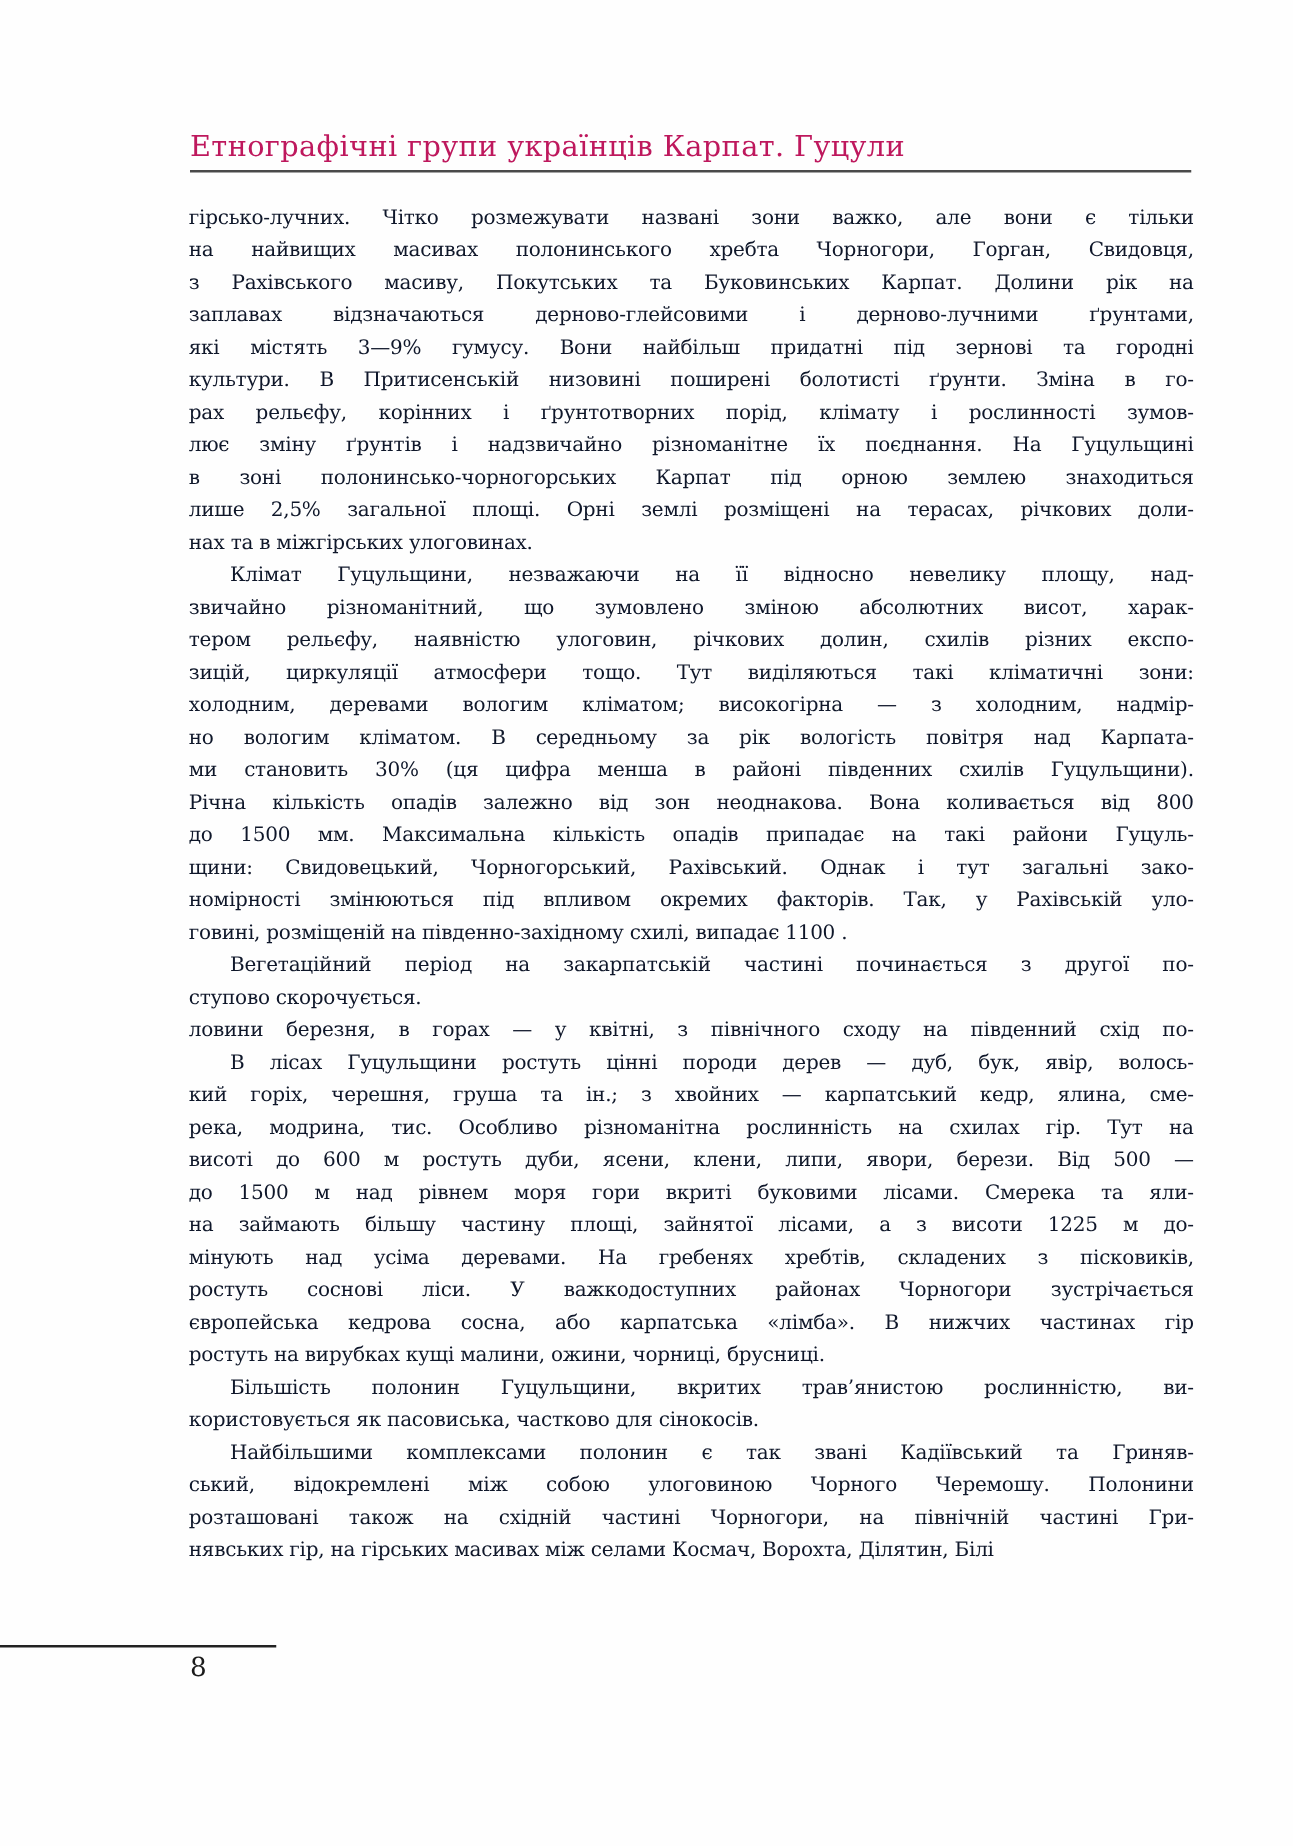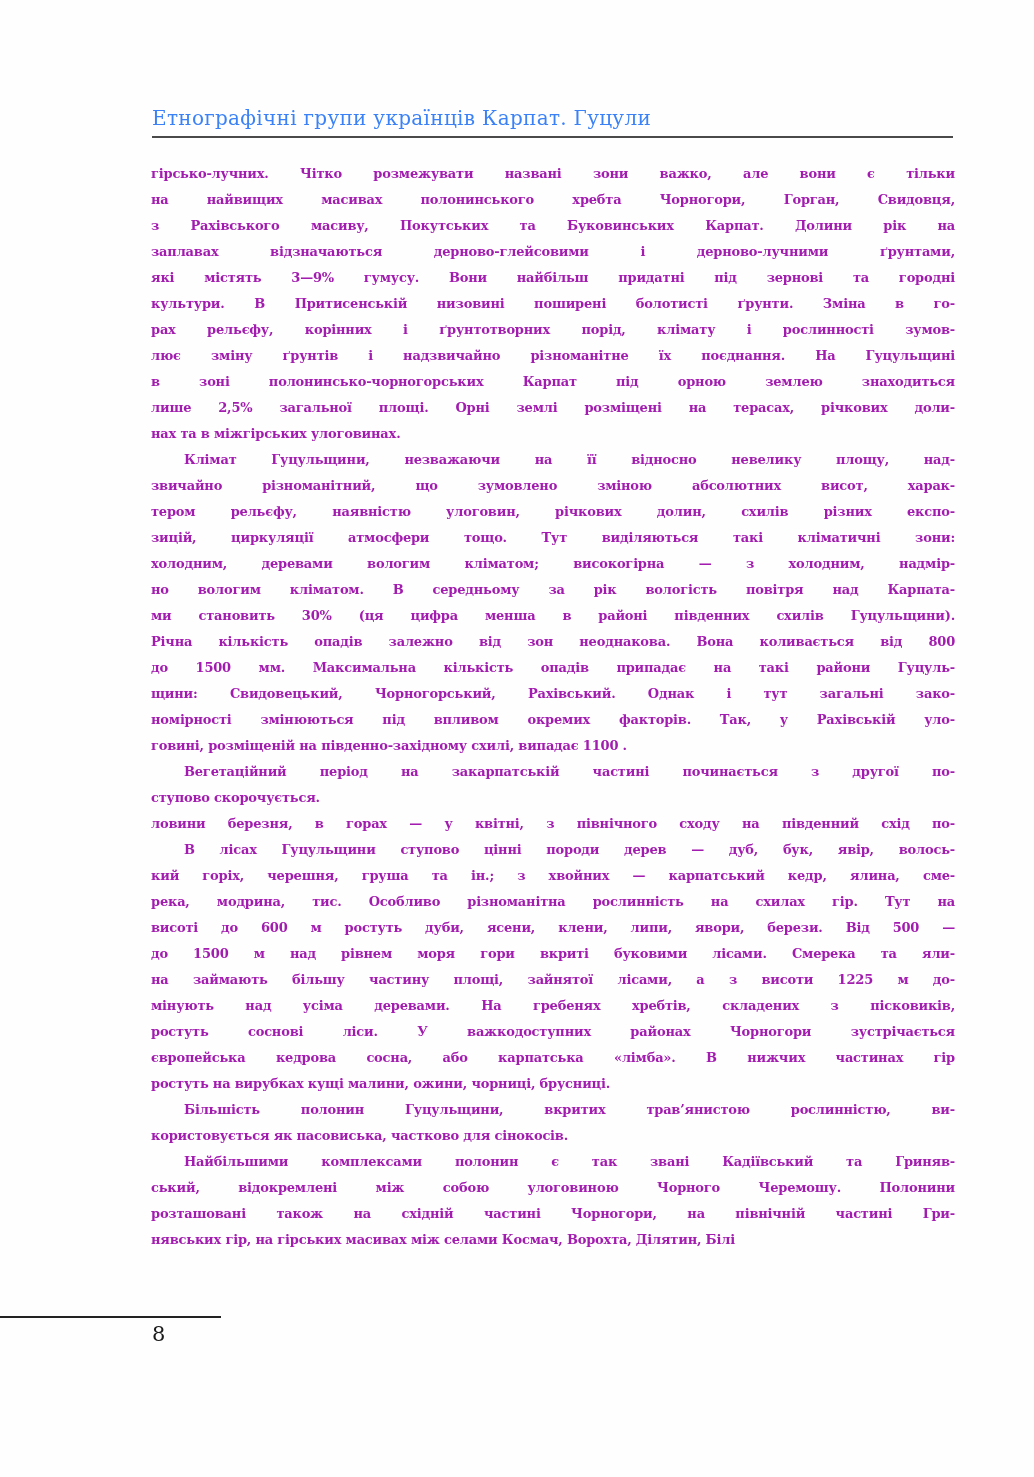--- a/index.html
+++ b/index.html
@@ -14,43 +14,42 @@
     background: #fefefe;
     overflow: hidden;
     font-family: "DejaVu Serif", "Liberation Serif", serif;
     color: #1b1b1b;
   }
   .header-title {
     position: absolute;
     left: 152px;
     top: 103px;
     width: 802px;
-    font-size: 20px;
+    font-size: 23px;
     line-height: 30px;
     letter-spacing: 0.3px;
-    color: #3b82f6;
+    color: #be185d;
     white-space: nowrap;
   }
   .header-rule {
     position: absolute;
     left: 152px;
     top: 136px;
     width: 801px;
     height: 2px;
     background: #4a4a4a;
   }
   .body-text {
     position: absolute;
     left: 151px;
     top: 161px;
     width: 804px;
-    font-size: 13px;
+    font-size: 16px;
     letter-spacing: -0.2px;
-    color: #a21caf;
-    font-weight: bold;
+    color: #0f172a;
   }
   .para { margin: 0; padding: 0; }
   .line {
     height: 26px;
     line-height: 26px;
     text-align: justify;
     text-align-last: justify;
     white-space: normal;
     overflow: hidden;
   }
@@ -113,21 +112,21 @@
         <div class="line">щини: Свидовецький, Чорногорський, Рахівський. Однак і тут загальні зако-</div>
         <div class="line">номірності змінюються під впливом окремих факторів. Так, у Рахівській уло-</div>
         <div class="line last">говині, розміщеній на південно-західному схилі, випадає 1100 .</div>
       </div>
       <div class="para indent">
         <div class="line">Вегетаційний період на закарпатській частині починається з другої по-</div>
         <div class="line last">ступово скорочується.</div>
         <div class="line">ловини березня, в горах — у квітні, з північного сходу на південний схід по-</div>
       </div>
       <div class="para indent">
-        <div class="line">В лісах Гуцульщини ступово цінні породи дерев — дуб, бук, явір, волось-</div>
+        <div class="line">В лісах Гуцульщини ростуть цінні породи дерев — дуб, бук, явір, волось-</div>
         <div class="line">кий горіх, черешня, груша та ін.; з хвойних — карпатський кедр, ялина, сме-</div>
         <div class="line">река, модрина, тис. Особливо різноманітна рослинність на схилах гір. Тут на</div>
         <div class="line">висоті до 600 м ростуть дуби, ясени, клени, липи, явори, берези. Від 500 —</div>
         <div class="line">до 1500 м над рівнем моря гори вкриті буковими лісами. Смерека та яли-</div>
         <div class="line">на займають більшу частину площі, зайнятої лісами, а з висоти 1225 м до-</div>
         <div class="line">мінують над усіма деревами. На гребенях хребтів, складених з пісковиків,</div>
         <div class="line">ростуть соснові ліси. У важкодоступних районах Чорногори зустрічається</div>
         <div class="line">європейська кедрова сосна, або карпатська «лімба». В нижчих частинах гір</div>
         <div class="line last">ростуть на вирубках кущі малини, ожини, чорниці, брусниці.</div>
       </div>

